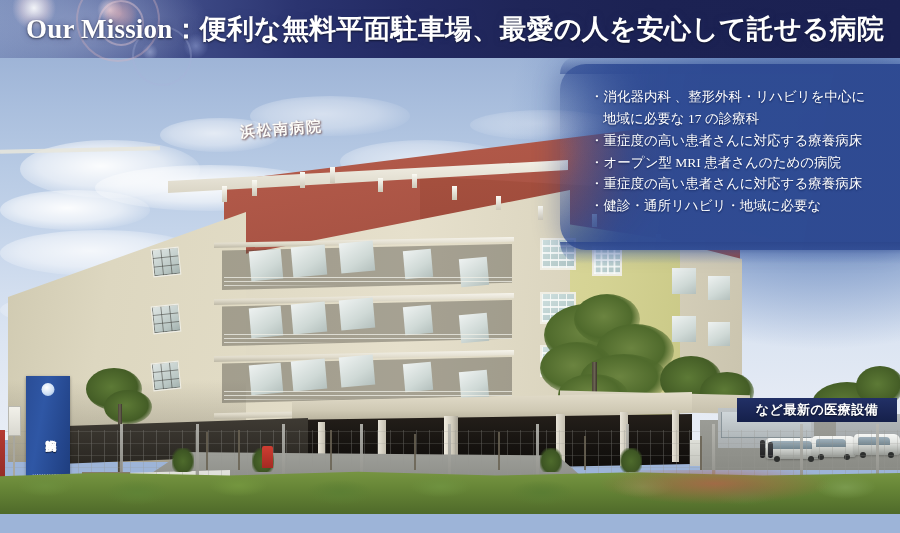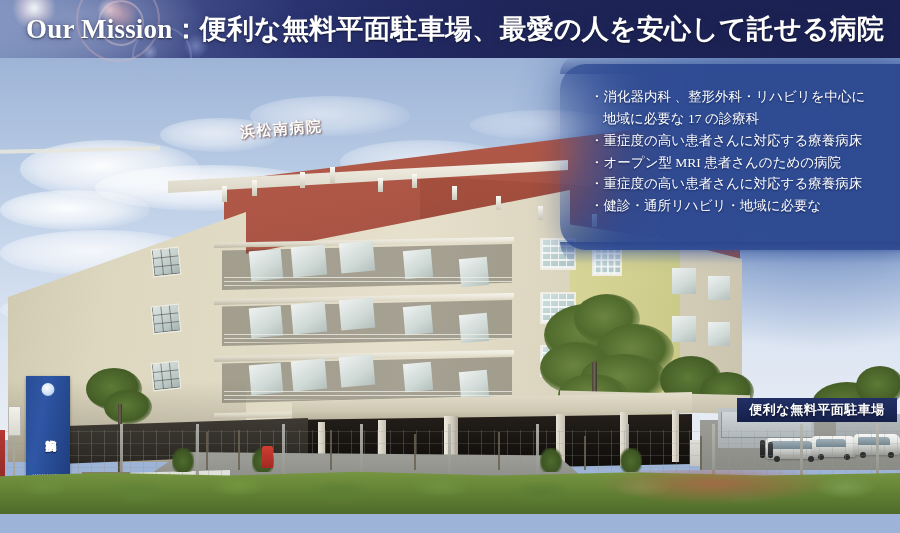--- a/index.html
+++ b/index.html
@@ -616,21 +616,21 @@
     <div class="mtxt">浜松南病院</div>
     <div class="mrom">HAMAMATSU MINAMI HOSPITAL</div>
   </div>
 
   <div class="hedge"></div>
   <div class="hedge-red"></div>
   <div class="curb"></div>
   <div class="road"></div>
   <div class="road-line"></div>
 
-  <div class="park-banner">便利な無料平面駐車場</div>
+  <div class="park-banner">など最新の医療設備</div>
 
   <div class="panel-fade-top"></div>
   <div class="panel"></div>
   <div class="panel-fade-bot"></div>
   <div class="bullets">
     <span class="li">・消化器内科 、整形外科・リハビリを中心に</span>
     <span class="li2">地域に必要な 17 の診療科</span>
     <span class="li">・重症度の高い患者さんに対応する療養病床</span>
     <span class="li">・オープン型 MRI 患者さんのための病院</span>
     <span class="li">・重症度の高い患者さんに対応する療養病床</span>

